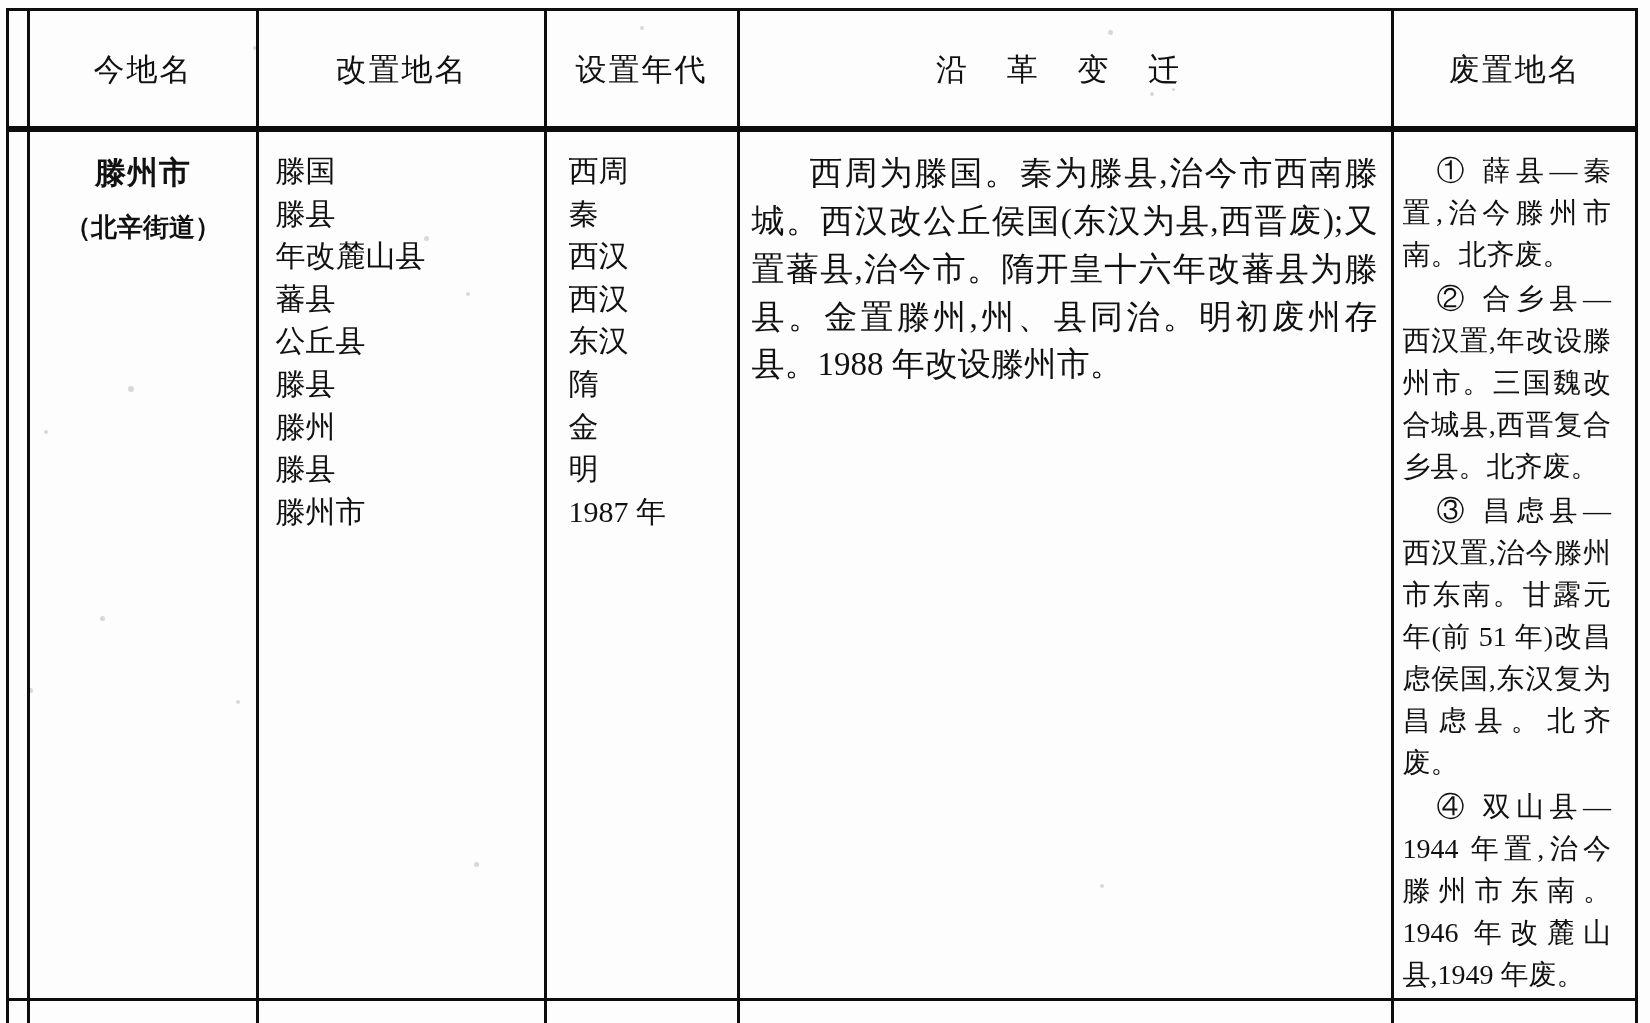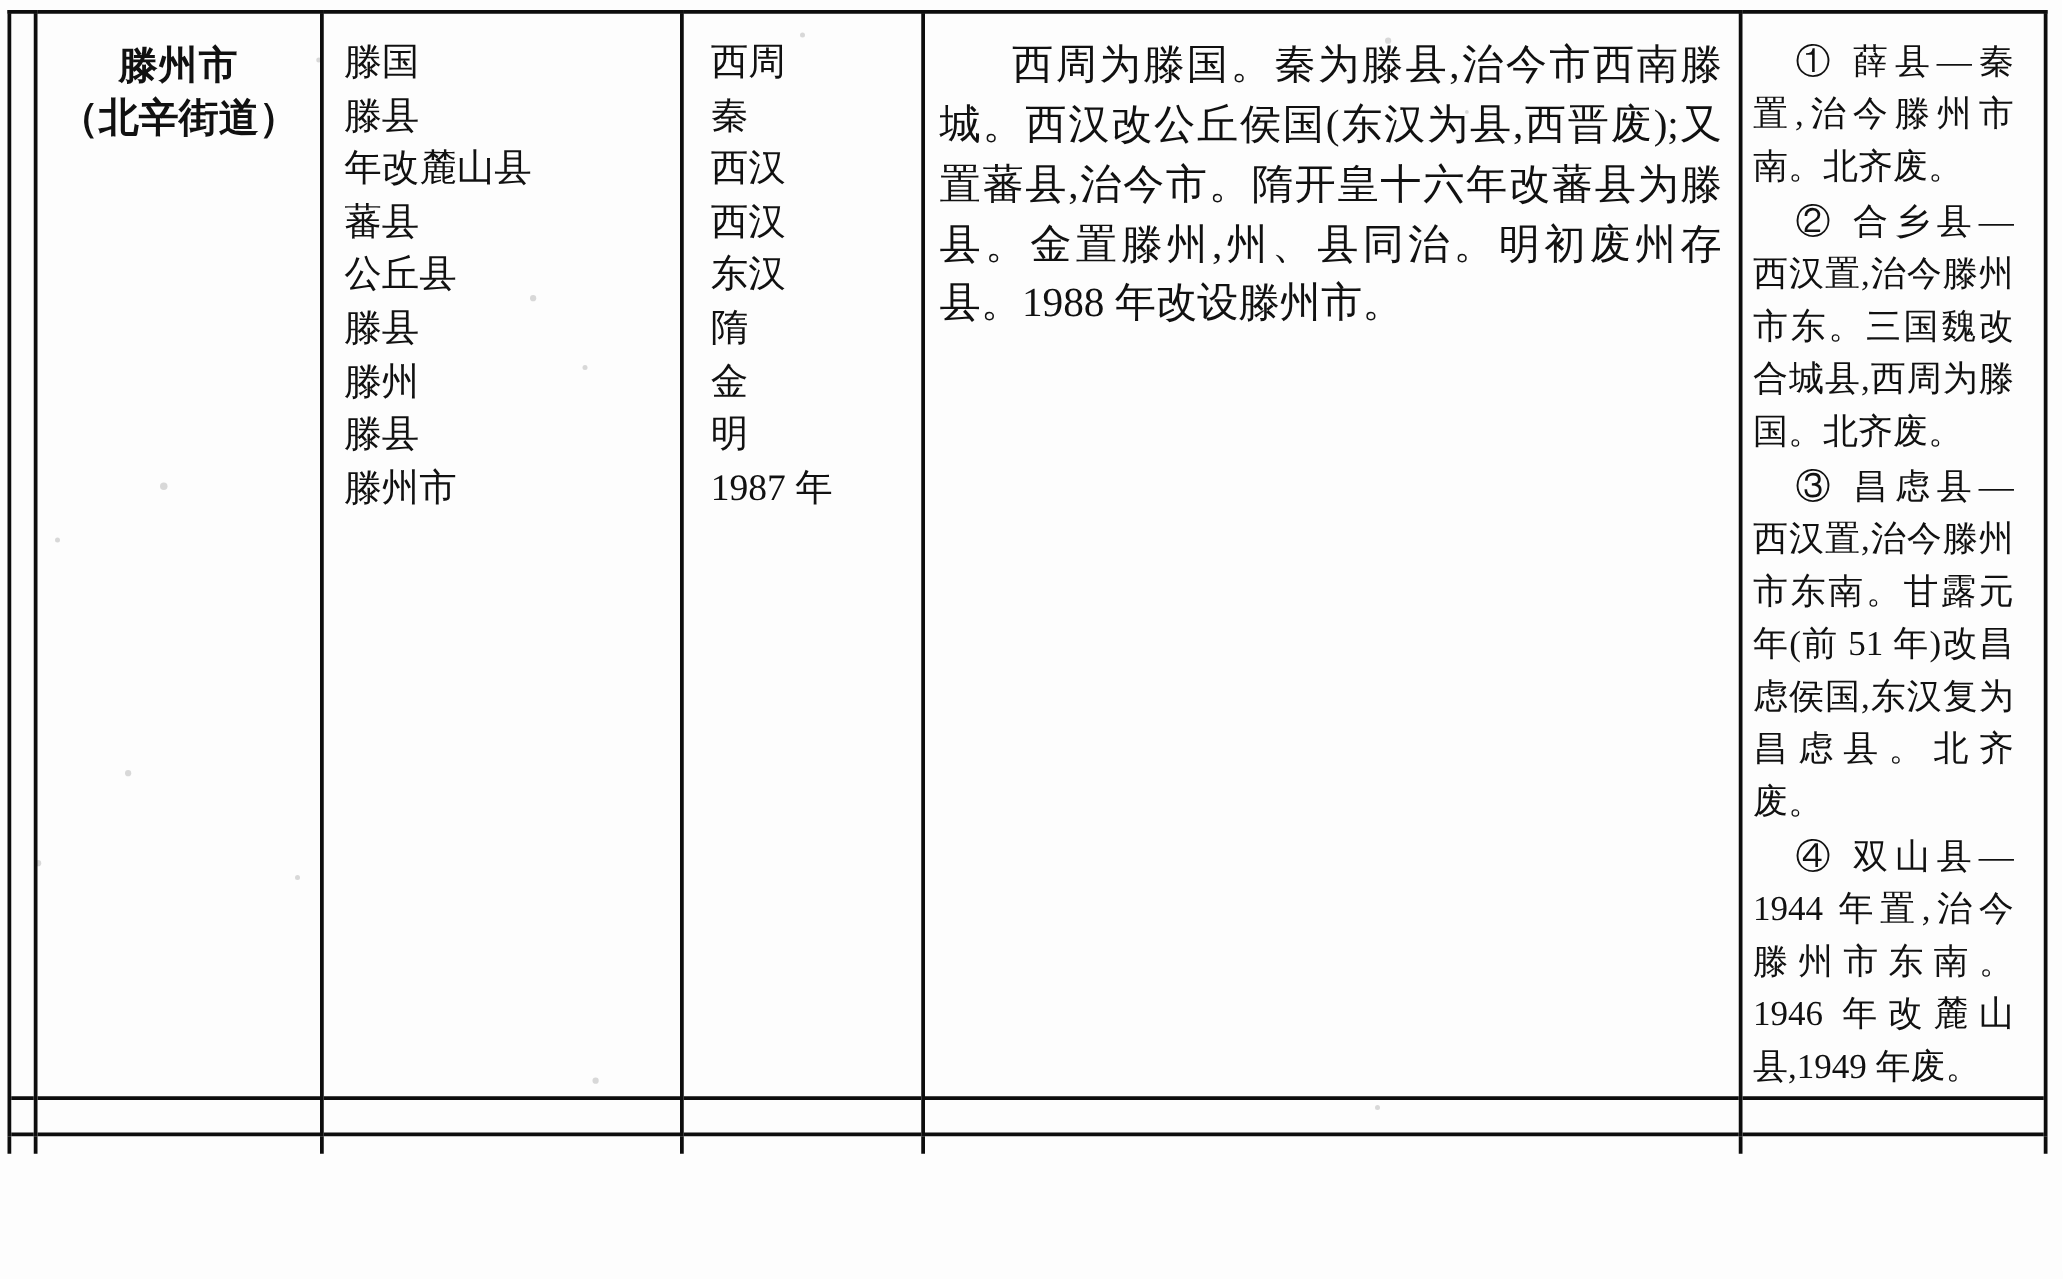--- a/index.html
+++ b/index.html
@@ -84,24 +84,24 @@
   .placename {
     text-align: center;
     font-size: 31px;
     font-weight: bold;
     line-height: 1.22;
     padding-top: 22px;
     letter-spacing: 1px;
   }
   .placename .sub {
     display: block;
-    font-size: 32px;
+    font-size: 26px;
     font-weight: bold;
     letter-spacing: 0px;
-    margin-top: 4px;
+    margin-top: 20px;
   }
 
   ul.plain {
     list-style: none;
     margin: 0;
     padding: 18px 0 0 16px;
     font-size: 30px;
     line-height: 1.42;
   }
   ul.plain.years { padding-left: 22px; }
@@ -158,20 +158,38 @@
     </colgroup>
     <tbody>
       <tr class="top-rule">
         <td></td>
         <td></td>
         <td></td>
         <td></td>
         <td></td>
         <td></td>
       </tr>
+      <tr class="head-row">
+        <td class="dbl"></td>
+        <td class="dbl">
+          <div class="hcell">今地名</div>
+        </td>
+        <td class="dbl">
+          <div class="hcell">改置地名</div>
+        </td>
+        <td class="dbl">
+          <div class="hcell">设置年代</div>
+        </td>
+        <td class="dbl">
+          <div class="hcell wide">沿 革 变 迁</div>
+        </td>
+        <td class="dbl">
+          <div class="hcell">废置地名</div>
+        </td>
+      </tr>
 
       <tr class="body-row">
         <td></td>
 
         <td>
           <div class="placename">
             <span>滕州市</span>
             <span class="sub">（北辛街道）</span>
           </div>
         </td>
@@ -204,21 +222,21 @@
           </ul>
         </td>
 
         <td>
           <div class="narrative">西周为滕国。秦为滕县,治今市西南滕城。西汉改公丘侯国(东汉为县,西晋废);又置蕃县,治今市。隋开皇十六年改蕃县为滕县。金置滕州,州、县同治。明初废州存县。1988 年改设滕州市。</div>
         </td>
 
         <td>
           <div class="abolished">
             <p>① 薛县—秦置,治今滕州市南。北齐废。</p>
-            <p>② 合乡县—西汉置,治今滕州市东。三国魏改合城县,西周为滕国。北齐废。</p>
+            <p>② 合乡县—西汉置,年改设滕州市。三国魏改合城县,西晋复合乡县。北齐废。</p>
             <p>③ 昌虑县—西汉置,治今滕州市东南。甘露元年(前 51 年)改昌虑侯国,东汉复为昌虑县。北齐废。</p>
             <p>④ 双山县—1944 年置,治今滕州市东南。1946 年改麓山县,1949 年废。</p>
           </div>
         </td>
       </tr>
 
       <tr class="bot-rule">
         <td></td>
         <td></td>
         <td></td>

